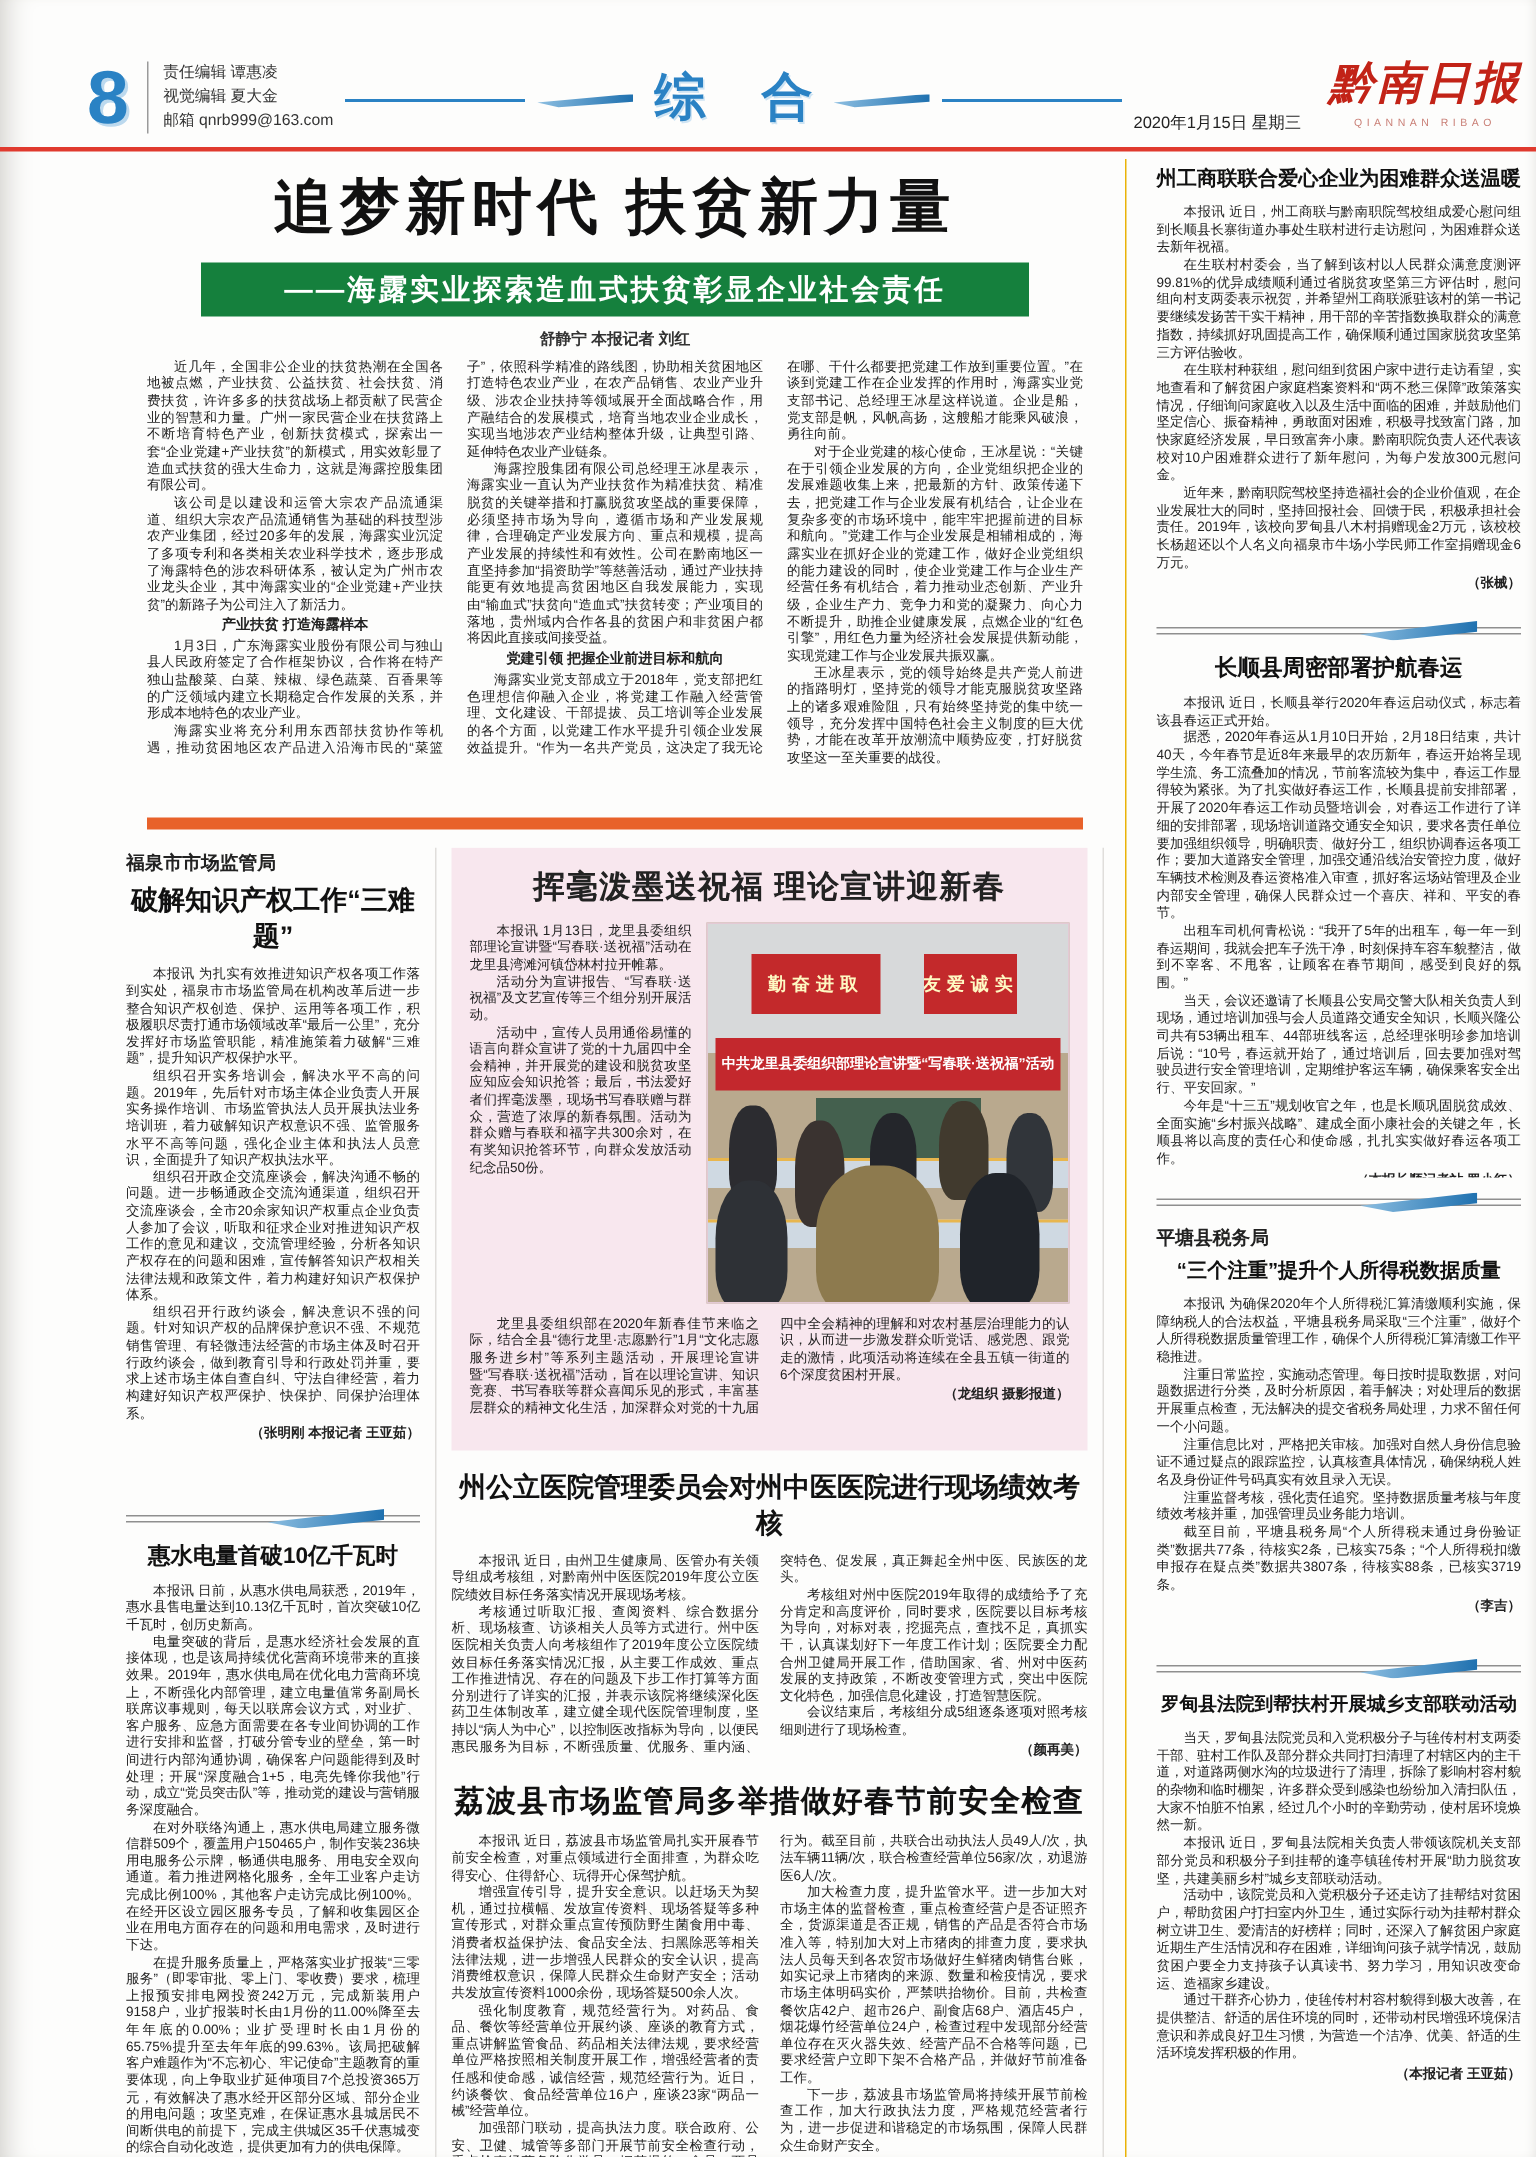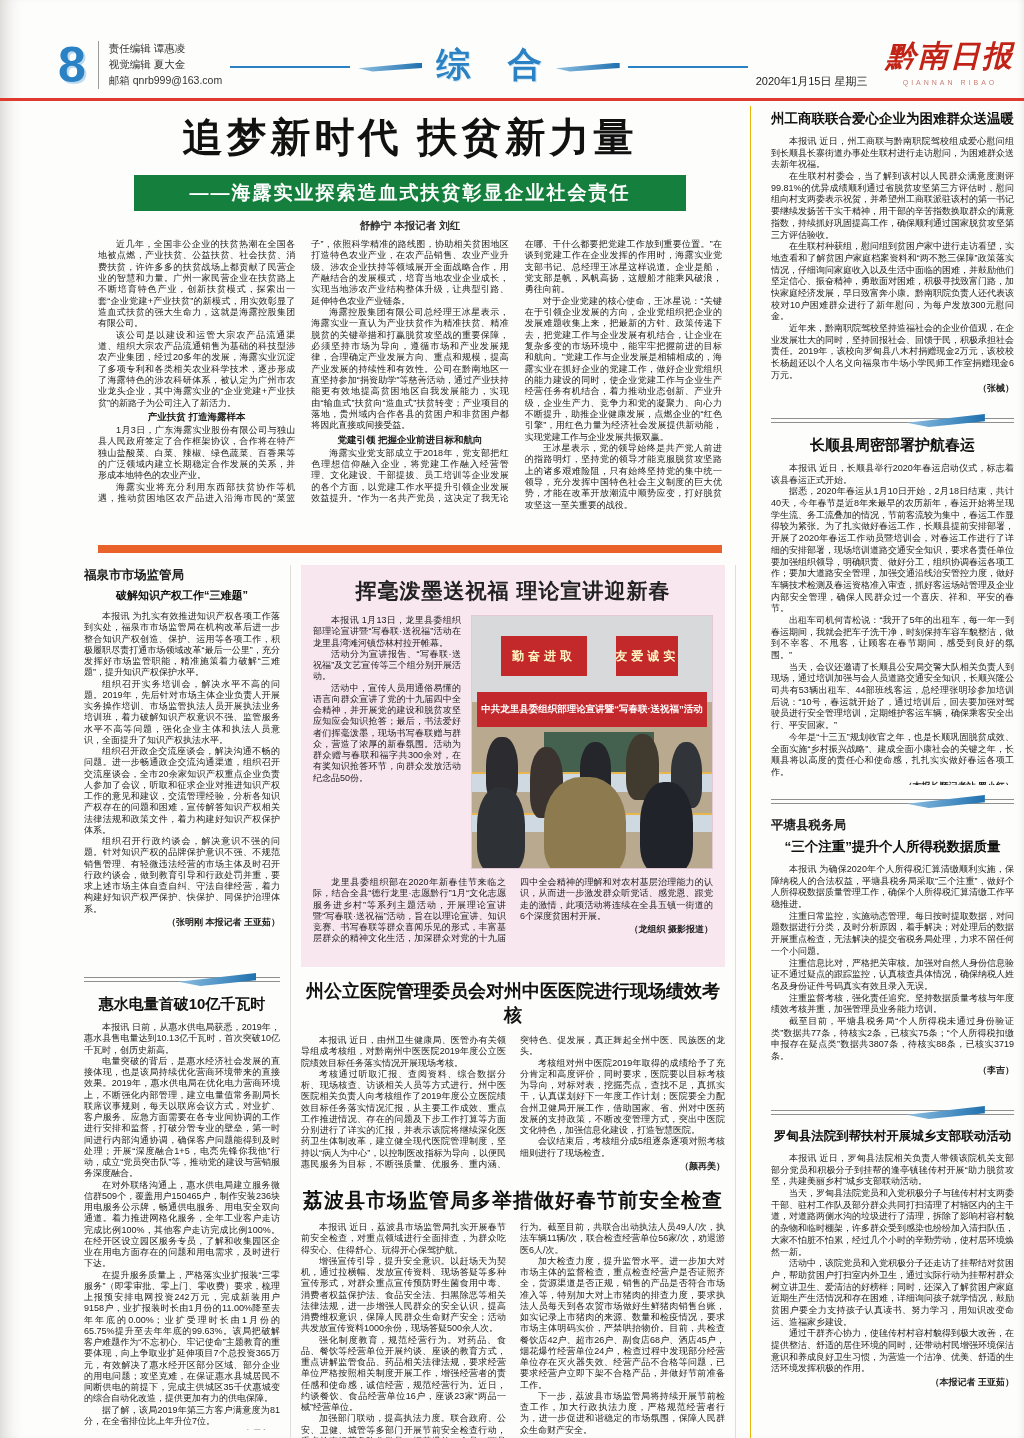--- a/index.html
+++ b/index.html
@@ -43,21 +43,21 @@
   .para{margin:0;text-indent:2em;}
   .sechead{margin:2px 0;text-align:center;font-weight:700;font-size:9.5px;}
   .byline{margin:2px 0 0;text-align:right;font-weight:700;font-size:9px;}
   
   .lower{display:flex;gap:10px;margin-top:12px;height:880px;overflow:hidden;}
   .leftcol{width:196px;flex:none;}
   .centercol{flex:1;border-left:1px solid #e0dedb;border-right:1px solid #e0dedb;
     padding:0 10px;overflow:hidden;}
   .kicker{font-size:12.5px;font-weight:700;margin:2px 0 4px;}
   .art-title{font-weight:900;text-align:center;color:#111;margin:2px 0 8px;}
-  .t16{font-size:11px;letter-spacing:0;}
+  .t16{font-size:18px;letter-spacing:0;}
   .t15{font-size:15px;}
   .t14{font-size:13.5px;white-space:nowrap;}
   .t13{font-size:12.5px;white-space:nowrap;}
   .t18{font-size:18px;}
   .t21{font-size:20px;letter-spacing:1px;}
   .body-s{font-size:9px;line-height:1.25;text-align:justify;overflow:hidden;}
   .cols2{column-count:2;column-gap:14px;column-fill:auto;}
   
   .divider{position:relative;height:12px;margin:10px 0;}
   .divider::before{content:"";position:absolute;left:0;right:0;top:4px;height:3px;
@@ -297,22 +297,22 @@
       </div>
 
       <div class="divider">
           <span class="swoosh"></span>
         </div>
 
       <div class="r-art">
         <div class="art-title t13">罗甸县法院到帮扶村开展城乡支部联动活动</div>
         <div class="body-s" style="height:262px">
           <div>
+              <p class="para">当天，罗甸县法院党员和入党积极分子与毪传村村支两委干部、驻村工作队及部分群众共同打扫清理了村辖区内的主干道，对道路两侧水沟的垃圾进行了清理，拆除了影响村容村貌的杂物和临时棚架，许多群众受到感染也纷纷加入清扫队伍，大家不怕脏不怕累，经过几个小时的辛勤劳动，使村居环境焕然一新。</p>
               <p class="para">本报讯 近日，罗甸县法院相关负责人带领该院机关支部部分党员和积极分子到挂帮的逢亭镇毪传村开展“助力脱贫攻坚，共建美丽乡村”城乡支部联动活动。</p>
-              <p class="para">当天，罗甸县法院党员和入党积极分子与毪传村村支两委干部、驻村工作队及部分群众共同打扫清理了村辖区内的主干道，对道路两侧水沟的垃圾进行了清理，拆除了影响村容村貌的杂物和临时棚架，许多群众受到感染也纷纷加入清扫队伍，大家不怕脏不怕累，经过几个小时的辛勤劳动，使村居环境焕然一新。</p>
               <p class="para">活动中，该院党员和入党积极分子还走访了挂帮结对贫困户，帮助贫困户打扫室内外卫生，通过实际行动为挂帮村群众树立讲卫生、爱清洁的好榜样；同时，还深入了解贫困户家庭近期生产生活情况和存在困难，详细询问孩子就学情况，鼓励贫困户要全力支持孩子认真读书、努力学习，用知识改变命运、造福家乡建设。</p>
               <p class="para">通过干群齐心协力，使毪传村村容村貌得到极大改善，在提供整洁、舒适的居住环境的同时，还带动村民增强环境保洁意识和养成良好卫生习惯，为营造一个洁净、优美、舒适的生活环境发挥积极的作用。</p>
             </div>
           <p class="byline">（本报记者 王亚茹）</p>
         </div>
       </div>
 
     </div>
   </div>
 </div>

